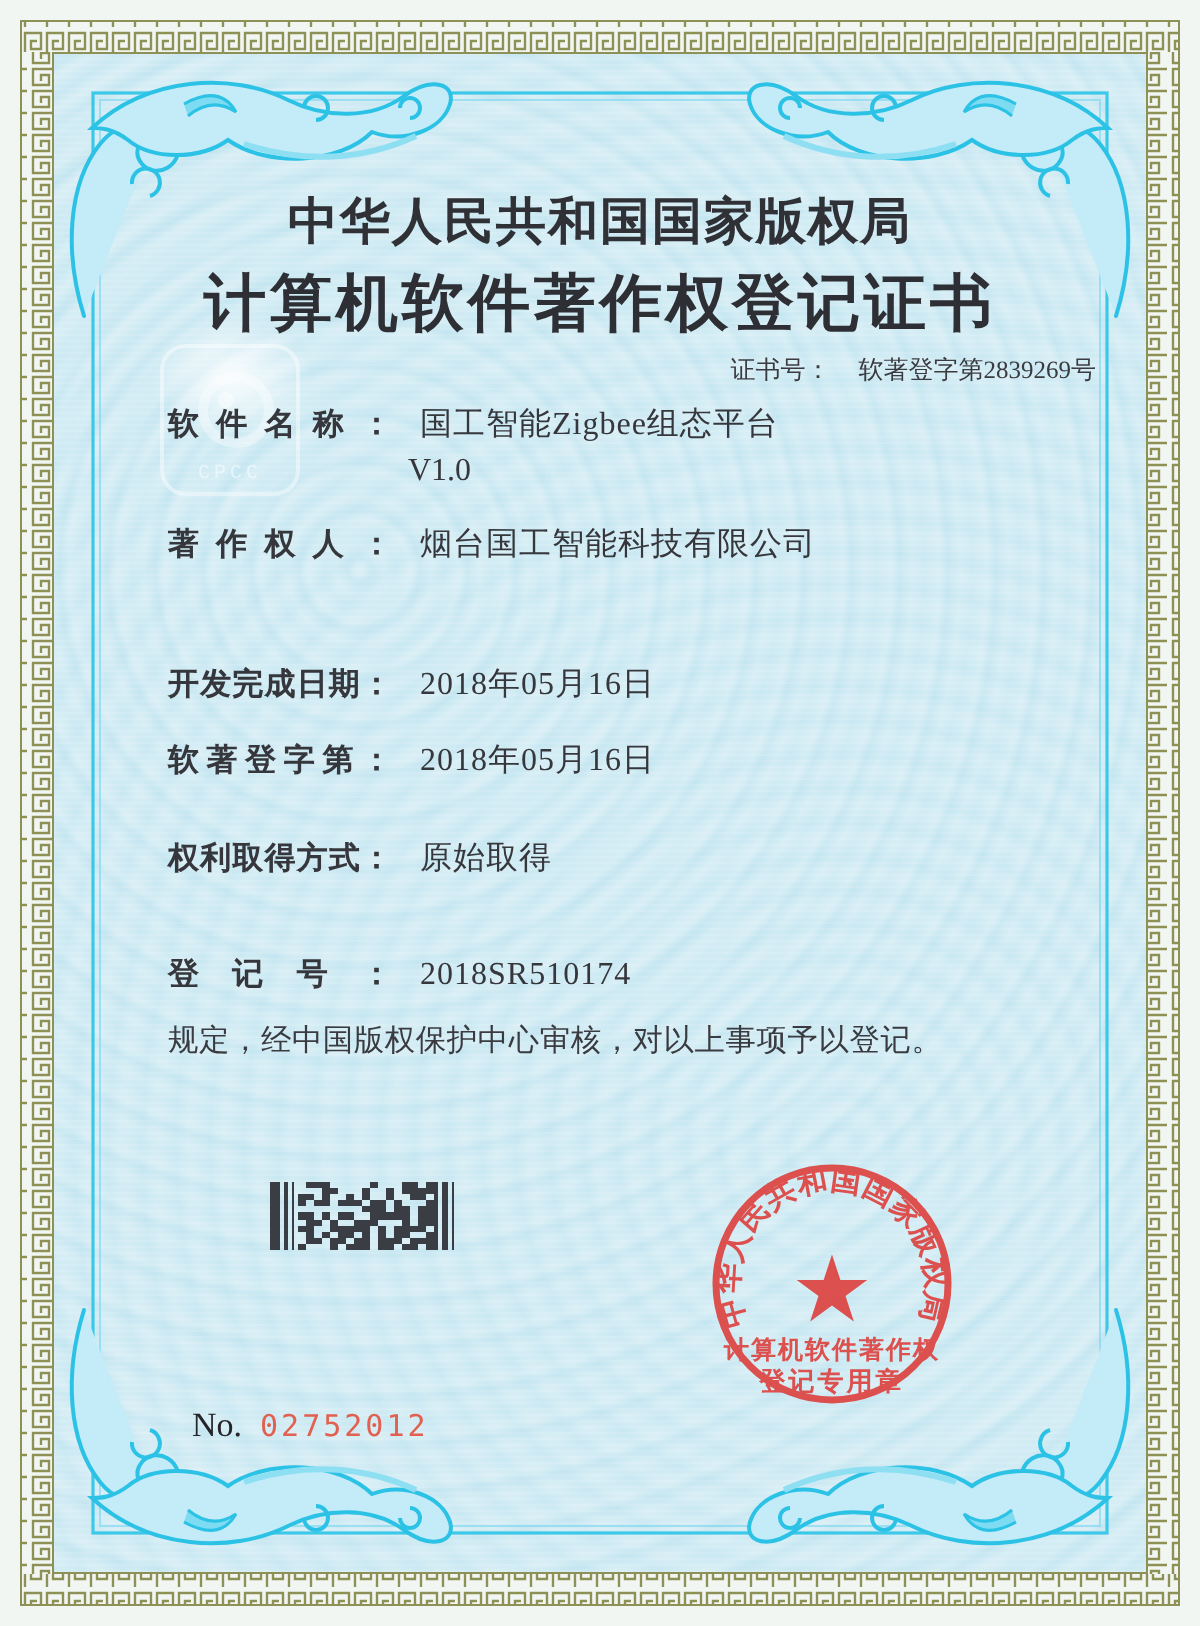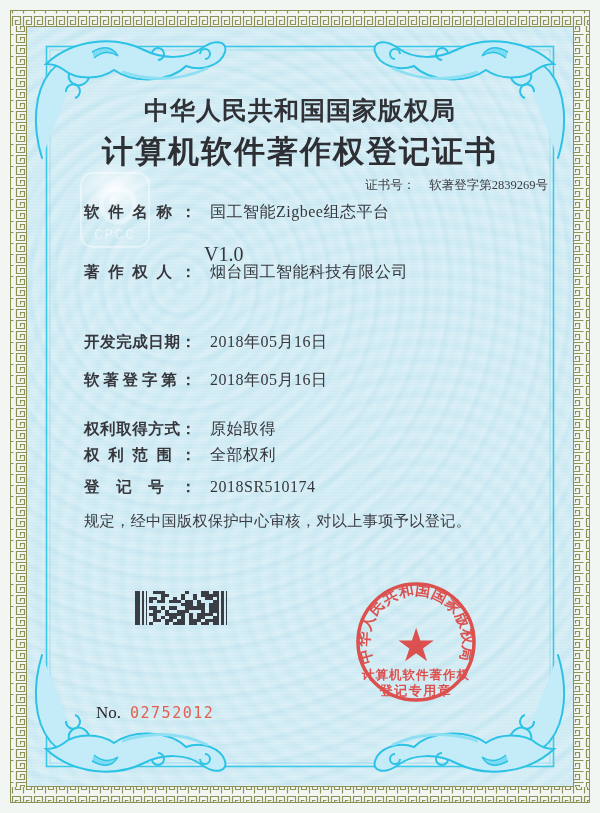--- a/index.html
+++ b/index.html
@@ -36,21 +36,21 @@
     position:absolute;top:177px;right:52px;font-size:12.5px;color:#3a3b40;white-space:nowrap;
   }
   .certno .gap{display:inline-block;width:14px;}
 
   .row{position:absolute;left:84px;white-space:nowrap;color:#36373c;font-size:16px;}
   .row .flabel{
     display:inline-block;width:112px;font-size:15.5px;font-weight:600;
     text-align:justify;text-align-last:justify;vertical-align:baseline;color:#36373c;
   }
   .row .fvalue{margin-left:14px;letter-spacing:.5px;}
-  .version-line{position:absolute;left:204px;top:227px;font-size:20px;color:#36373c;margin-top:16px;}
+  .version-line{position:absolute;left:204px;top:227px;font-size:16px;color:#36373c;}
 
   .statement{position:absolute;left:84px;top:503px;width:470px;color:#3a3b40;}
   .statement .sline{display:block;white-space:nowrap;font-size:15.2px;line-height:36px;letter-spacing:.3px;}
   .statement .sline.first{text-indent:31px;}
 
   
   .barcode{position:absolute;left:135px;top:591px;height:34px;display:flex;align-items:stretch;}
   .bc-start{width:14px;background:linear-gradient(90deg,#3a3e44 0 5px,rgba(0,0,0,0) 5px 7px,#3a3e44 7px 9px,rgba(0,0,0,0) 9px 11px,#3a3e44 11px 12px,rgba(0,0,0,0) 12px 14px);}
   .bc-mid{display:grid;grid-template-columns:repeat(17,4px);grid-auto-rows:3.1px;align-content:start;}
   .bc-mid i{display:block;background:#3a3e44;}
@@ -59,21 +59,21 @@
   
   .glare{position:absolute;left:76px;top:158px;width:80px;height:62px;
     background:radial-gradient(closest-side,rgba(255,255,255,.85),rgba(255,255,255,0));}
   .cpcc{position:absolute;left:80px;top:172px;width:66px;height:72px;
     border:2px solid rgba(255,255,255,.55);border-radius:13px;opacity:.8;}
   .cpcc .ring{position:absolute;left:17px;top:12px;width:28px;height:28px;border-radius:50%;
     border:5px solid rgba(255,255,255,.45);}
   .cpcc .dot{position:absolute;left:27px;top:22px;width:8px;height:8px;border-radius:50%;
     background:rgba(255,255,255,.5);}
   .cpcc .wm-text{position:absolute;left:0;right:0;bottom:3px;text-align:center;
-    font-size:14px;letter-spacing:2px;color:rgba(255,255,255,.65);
+    font-size:10px;letter-spacing:2px;color:rgba(255,255,255,.65);
     font-family:Liberation Mono, monospace;}
 
   
   .seal{position:absolute;left:345px;top:571px;width:142px;height:142px;z-index:5;opacity:.92;}
   .issue-date{position:absolute;left:382px;top:699px;font-size:15.5px;color:#3a3b40;
     letter-spacing:.5px;z-index:4;white-space:nowrap;}
 
   .serial{position:absolute;left:96px;top:703px;white-space:nowrap;z-index:2;}
   .serial .no-label{font-size:17px;color:#26262a;}
   .serial .no-value{font-size:15px;color:#e2604f;letter-spacing:1.5px;margin-left:9px;
@@ -146,23 +146,20 @@
   </div>
 
   <div class="row" style="top:370px">
     <span class="flabel">软著登字第：</span><span class="fvalue">2018年05月16日</span>
   </div>
 
   <div class="row" style="top:419px">
     <span class="flabel">权利取得方式：</span><span class="fvalue">原始取得</span>
   </div>
 
-  <div class="row" style="top:445px">
-    <span class="flabel">权利范围：</span><span class="fvalue">全部权利</span>
-  </div>
 
   <div class="row" style="top:477px">
     <span class="flabel">登记号：</span><span class="fvalue">2018SR510174</span>
   </div>
 
   <div class="statement">
     <span class="sline">规定，经中国版权保护中心审核，对以上事项予以登记。</span>
   </div>
 
   <div class="barcode">

